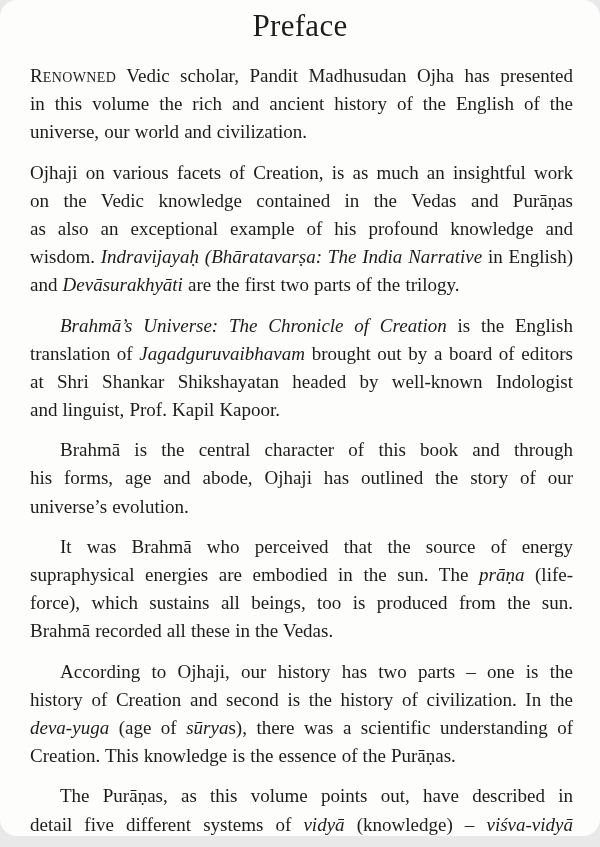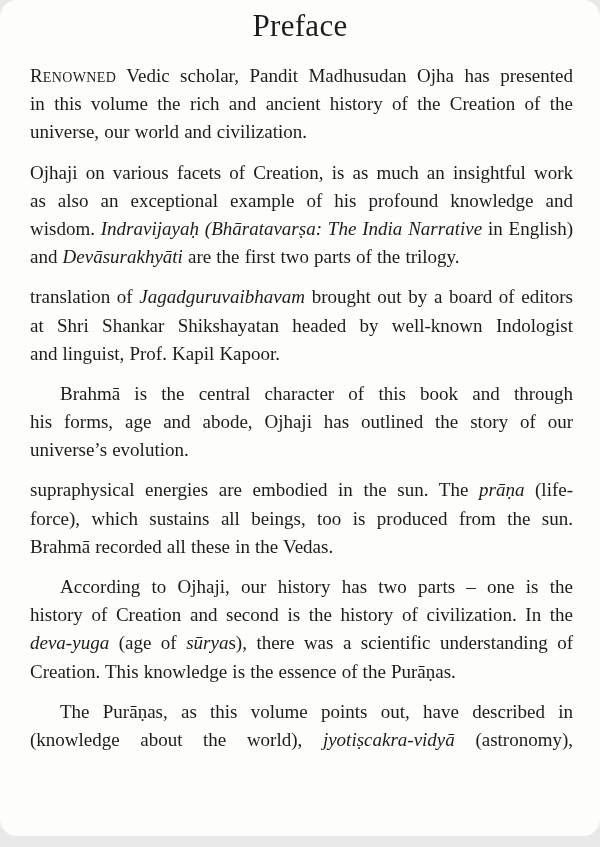--- a/index.html
+++ b/index.html
@@ -61,48 +61,52 @@
   }
 </style>
 </head>
 <body>
 
 <div class="page" style="background: rgb(253, 253, 252); color: rgb(28, 28, 28);">
   <h1 class="title">Preface</h1>
   <div class="text-block">
       <div class="paragraph">
         <div class="line"><span>R</span><span class="sc">ENOWNED</span><span> Vedic scholar, Pandit Madhusudan Ojha has presented</span></div>
-        <div class="line"><span>in this volume the rich and ancient history of the Creation of the</span></div>
+        <div class="line"><span>in this volume the rich and ancient history of the English of the</span></div>
         <div class="line last"><span>universe, our world and civilization.</span></div>
       </div>
       <div class="paragraph">
         <div class="line"><span>Ojhaji on various facets of Creation, is as much an insightful work</span></div>
+        <div class="line"><span>on the Vedic knowledge contained in the Vedas and Purāṇas</span></div>
         <div class="line"><span>as also an exceptional example of his profound knowledge and</span></div>
         <div class="line"><span>wisdom. </span><span class="it">Indravijayaḥ (Bhāratavarṣa: The India Narrative</span><span> in English)</span></div>
         <div class="line last"><span>and </span><span class="it">Devāsurakhyāti</span><span> are the first two parts of the trilogy.</span></div>
       </div>
       <div class="paragraph">
+        <div class="line indent"><span class="it">Brahmā’s Universe: The Chronicle of Creation</span><span> is the English</span></div>
         <div class="line"><span>translation of </span><span class="it">Jagadguruvaibhavam</span><span> brought out by a board of editors</span></div>
         <div class="line"><span>at Shri Shankar Shikshayatan headed by well-known Indologist</span></div>
         <div class="line last"><span>and linguist, Prof. Kapil Kapoor.</span></div>
       </div>
       <div class="paragraph">
         <div class="line indent"><span>Brahmā is the central character of this book and through</span></div>
         <div class="line"><span>his forms, age and abode, Ojhaji has outlined the story of our</span></div>
         <div class="line last"><span>universe’s evolution.</span></div>
       </div>
       <div class="paragraph">
+        <div class="line indent"><span>It was Brahmā who perceived that the source of energy</span></div>
         <div class="line"><span>supraphysical energies are embodied in the sun. The </span><span class="it">prāṇa</span><span> (life-</span></div>
         <div class="line"><span>force), which sustains all beings, too is produced from the sun.</span></div>
         <div class="line last"><span>Brahmā recorded all these in the Vedas.</span></div>
       </div>
       <div class="paragraph">
         <div class="line indent"><span>According to Ojhaji, our history has two parts – one is the</span></div>
         <div class="line"><span>history of Creation and second is the history of civilization. In the</span></div>
         <div class="line"><span class="it">deva-yuga</span><span> (age of </span><span class="it">sūrya</span><span>s), there was a scientific understanding of</span></div>
         <div class="line last"><span>Creation. This knowledge is the essence of the Purāṇas.</span></div>
       </div>
       <div class="paragraph">
         <div class="line indent"><span>The Purāṇas, as this volume points out, have described in</span></div>
+        <div class="line"><span>detail five different systems of </span><span class="it">vidyā</span><span> (knowledge) – </span><span class="it">viśva-vidyā</span></div>
         <div class="line"><span>(knowledge about the world), </span><span class="it">jyotiṣcakra-vidyā</span><span> (astronomy),</span></div>
       </div>
     </div>
 </div>
 
 </body></html>

